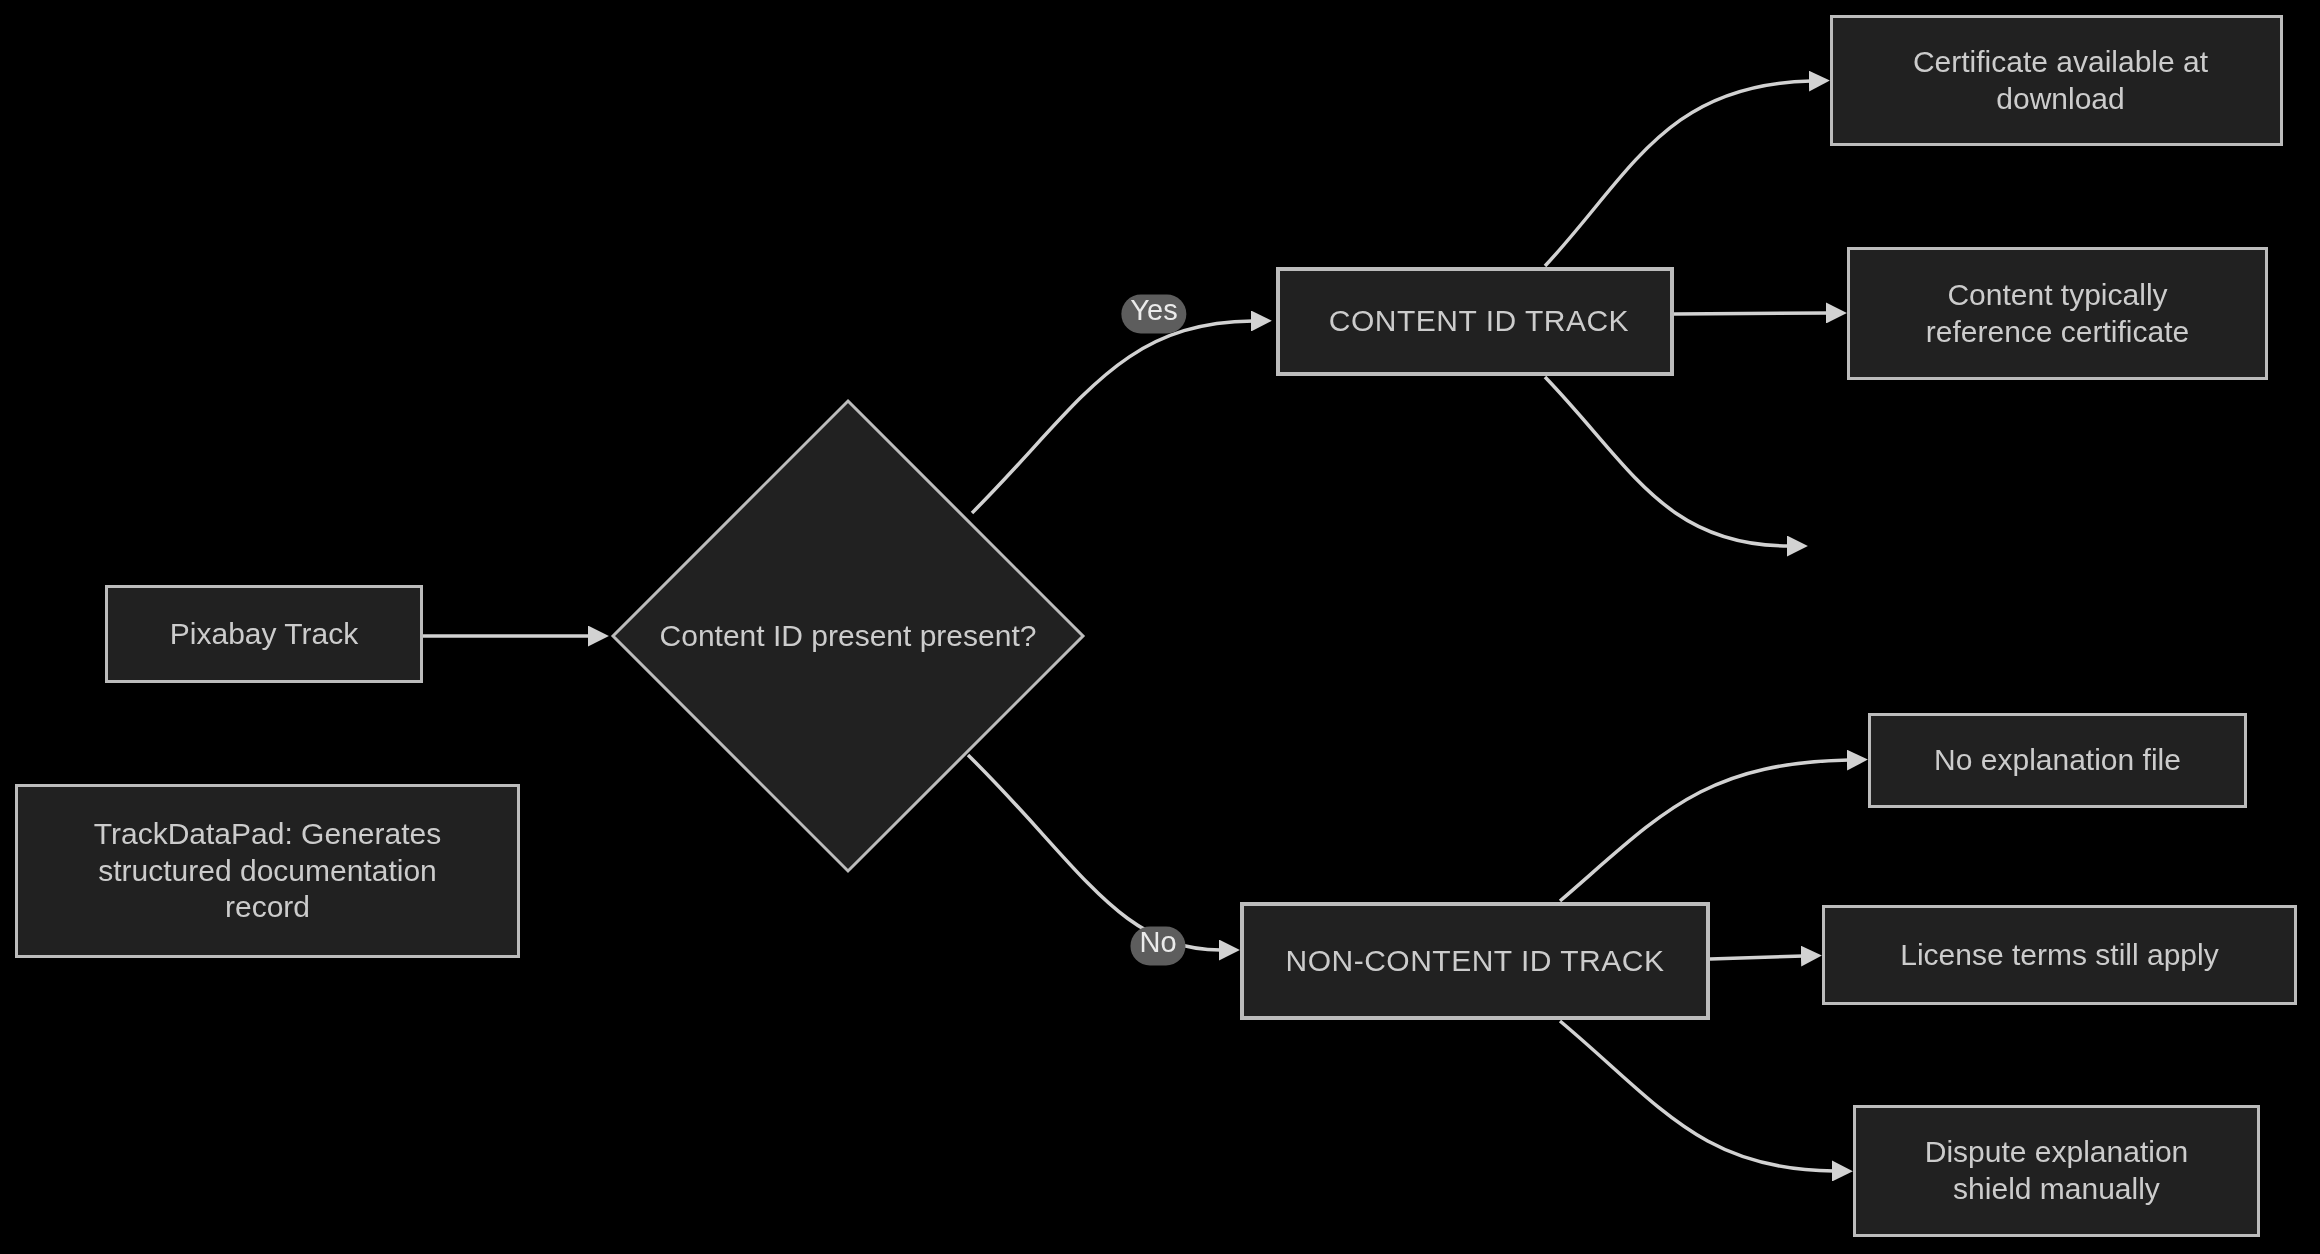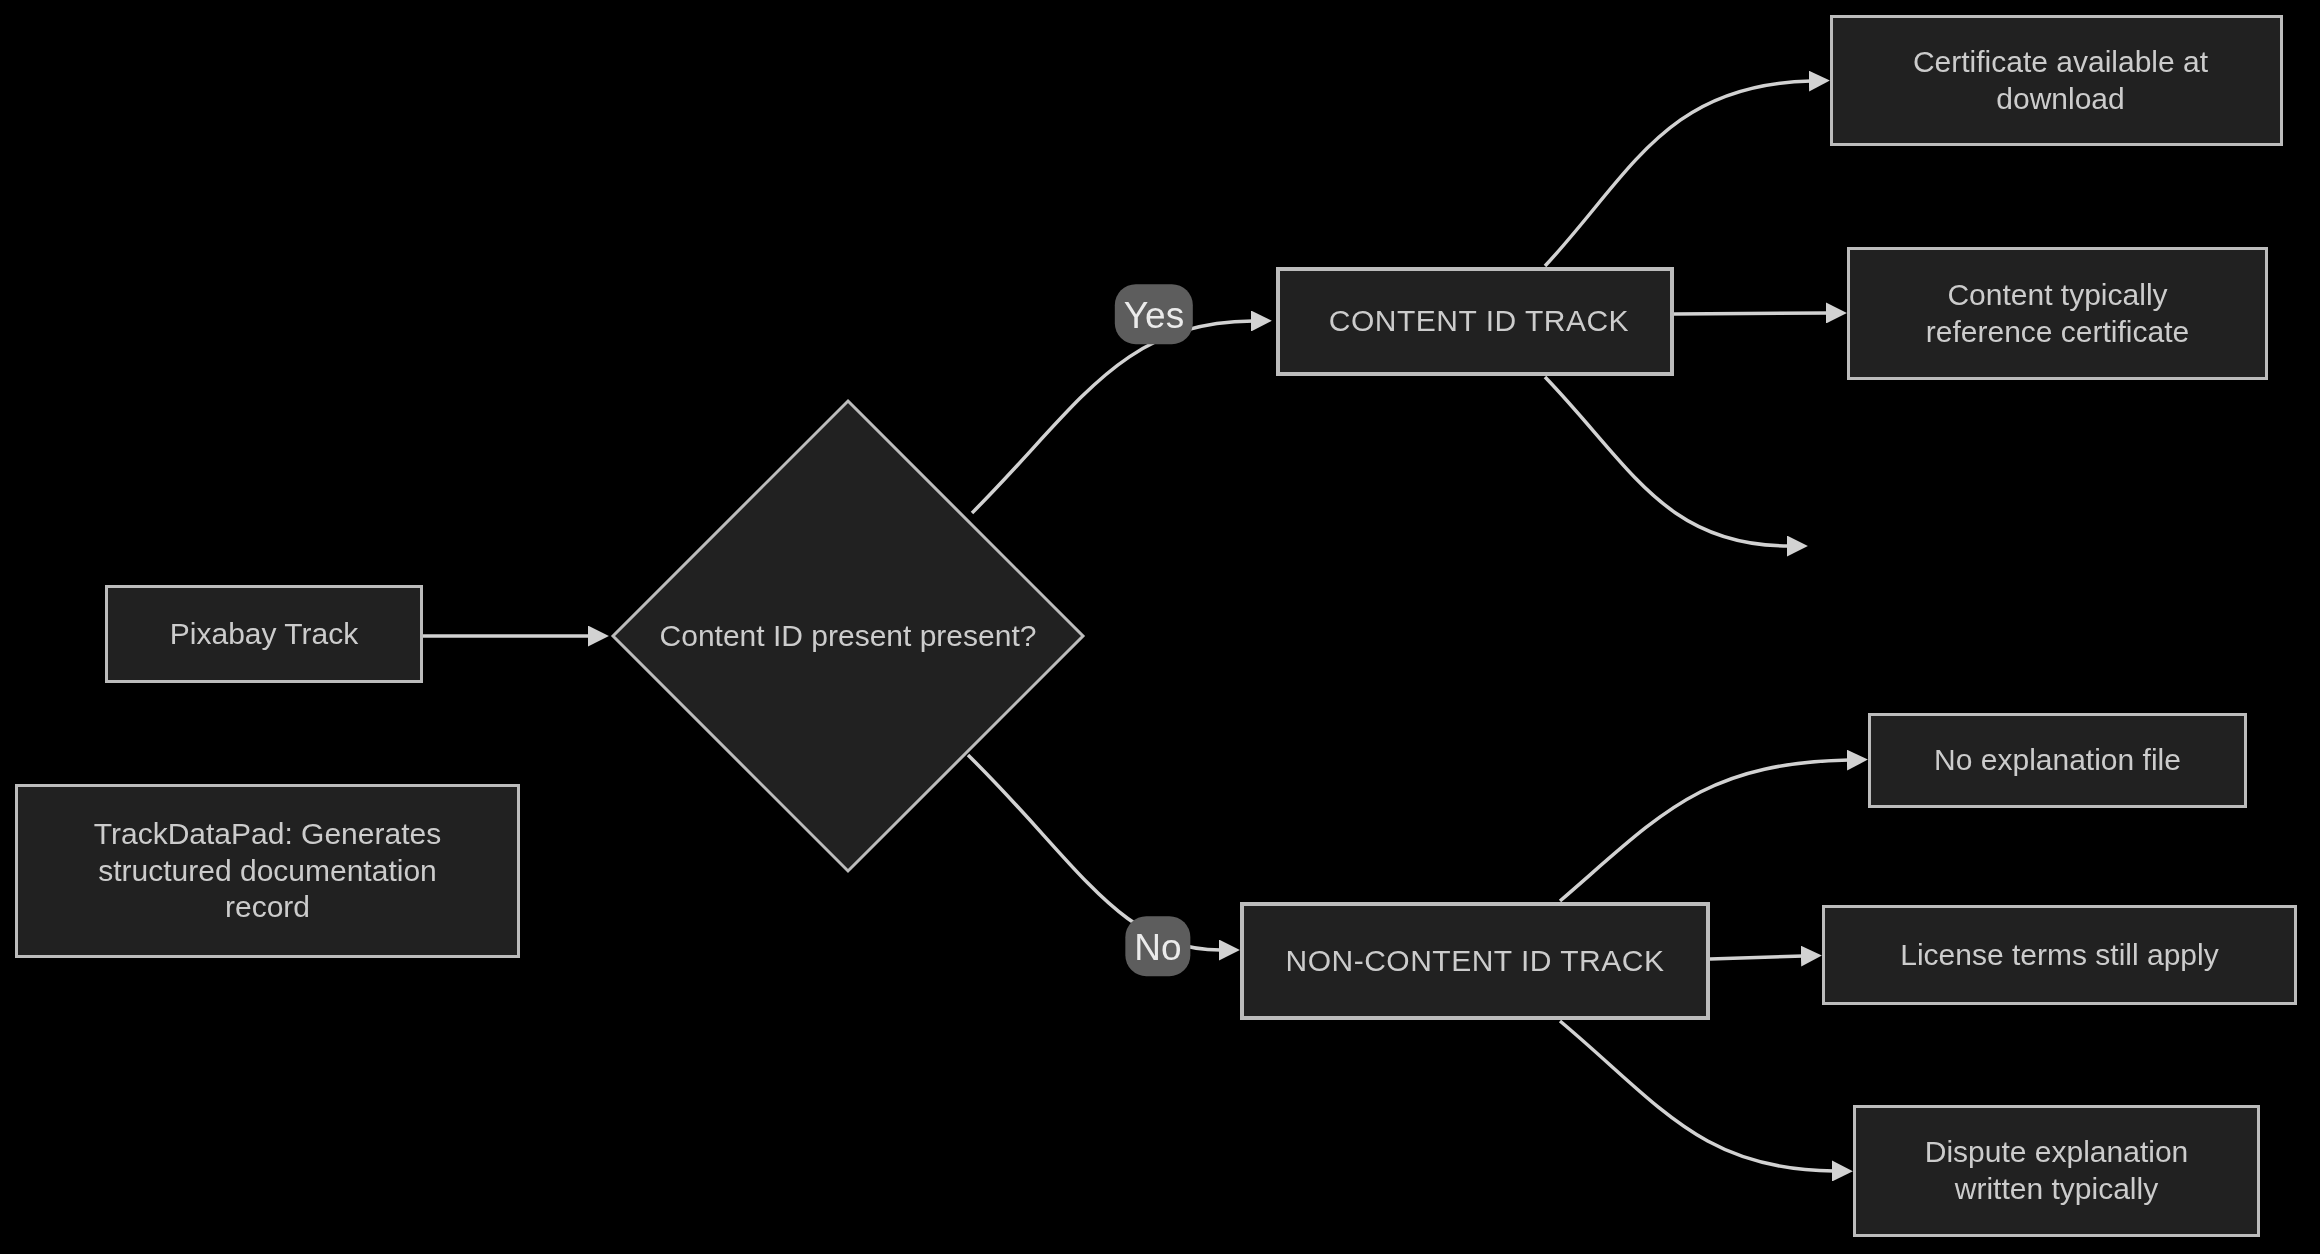--- a/index.html
+++ b/index.html
@@ -41,22 +41,22 @@
     display:flex;align-items:center;justify-content:center;
     text-align:center;
     font-size:30px;line-height:1.2;
     background:transparent;border:none;
   }
   .edge-label{
     position:absolute;
     transform:translate(-50%,-50%);
     background:var(--edge-label-bg);
     color:var(--edge-label-text);
-    font-size:37px;line-height:1.1;
-    padding:12px 9px 7px 9px;
+    font-size:29px;line-height:1.1;
+    padding:0 9px 7px 9px;
     border-radius:21px;
   }
 </style>
 </head>
 <body>
 
 <div class="canvas">
 
   <svg class="wires" viewBox="0 0 2320 1254">
     <defs>
@@ -95,19 +95,19 @@
 
   <div class="node" style="left:1847px;top:247px;width:421px;height:133px;">Content typically
 reference certificate</div>
 
 
   <div class="node" style="left:1868px;top:713px;width:379px;height:95px;">No explanation file</div>
 
   <div class="node" style="left:1822px;top:905px;width:475px;height:100px;">License terms still apply</div>
 
   <div class="node" style="left:1853px;top:1105px;width:407px;height:132px;">Dispute explanation
-written typically</div>
+shield manually</div>
 
   <div class="edge-label" style="left:1154px;top:314px;">Yes</div>
 
   <div class="edge-label" style="left:1158px;top:946px;">No</div>
 
 </div>
 
 </body></html>

